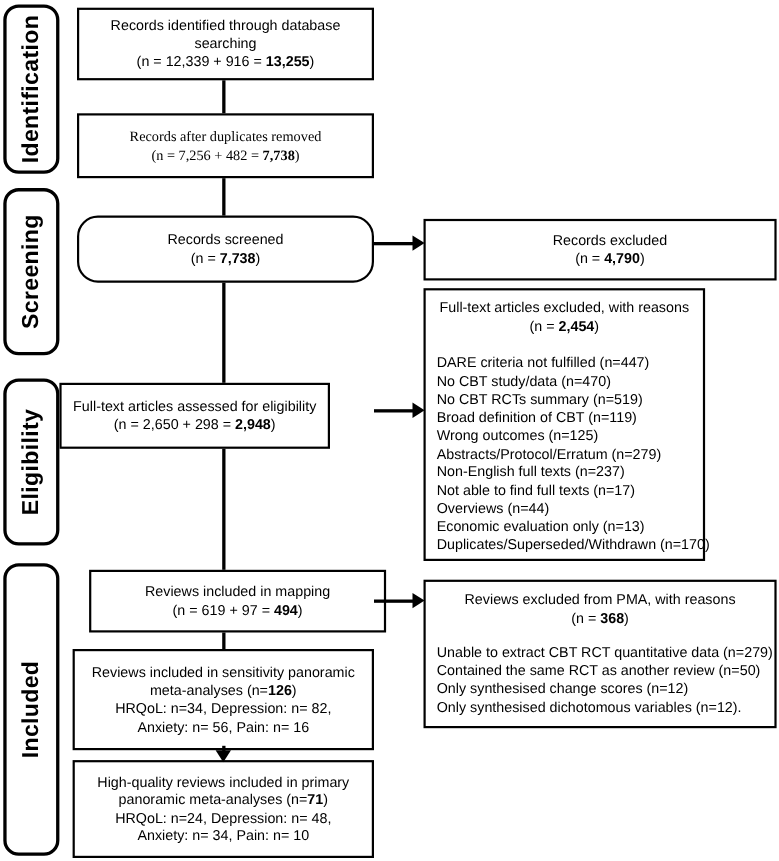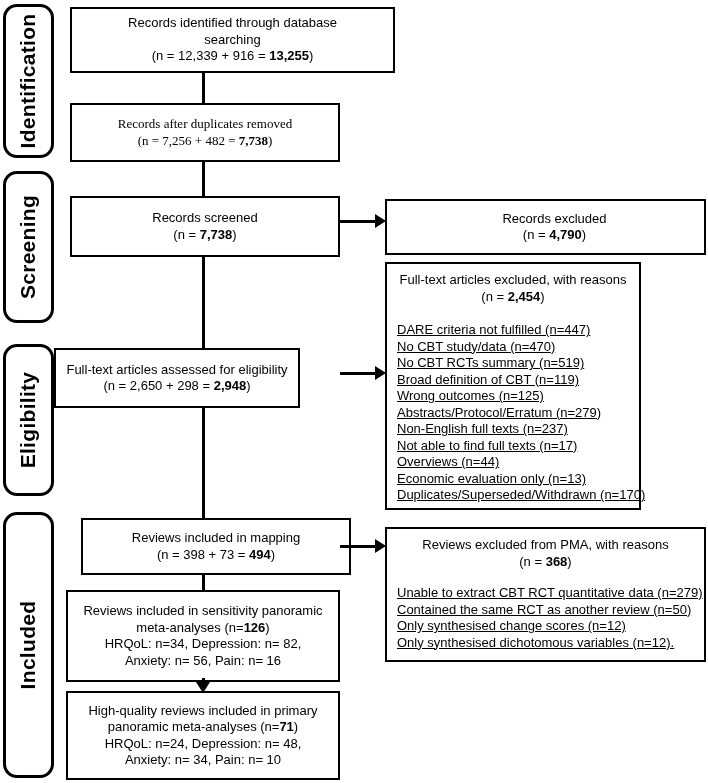--- a/index.html
+++ b/index.html
@@ -21,21 +21,21 @@
   .box {
     position:absolute; border:2px solid #000; background:#fff;
     box-sizing:border-box; font-size:13px; line-height:16.5px;
   }
   .flowbox {
     display:flex; flex-direction:column; align-items:center; justify-content:center;
     text-align:center; padding:2px 6px;
   }
   .rbox { text-align:center; padding-top:8px; }
   .reasons { text-align:left; padding-left:10px; padding-right:4px; margin-top:17px; }
-  .reasons .reason { white-space:nowrap;text-decoration:underline; }
+  .reasons .reason { white-space:nowrap; }
   b { font-weight:700; }
   
   .vline { position:absolute; left:202px; width:3px; background:#000; }
   .hline { position:absolute; height:3px; background:#000; }
   .tri-right {
     position:absolute; width:0; height:0;
     border-top:7px solid transparent; border-bottom:7px solid transparent;
     border-left:11px solid #000;
   }
   .tri-down {
@@ -55,44 +55,44 @@
   <div class="stage" style="top:171px; height:152px;">
     <span class="stage-text">Screening</span>
   </div>
   <div class="stage" style="top:344px; height:152px;">
     <span class="stage-text">Eligibility</span>
   </div>
   <div class="stage" style="top:512px; height:266px;">
     <span class="stage-text">Included</span>
   </div>
 
-  <div class="box flowbox" style="left:70px; top:7px; width:325px; height:66px;">
+  <div class="box flowbox" style="left:70px; top:7px; width:270px; height:66px;">
     <div>Records identified through database</div>
     <div>searching</div>
     <div><span>(n = 12,339 + 916 = </span><b>13,255</b><span>)</span></div>
   </div>
 
   <div class="box flowbox" style="left:70px; top:103px; width:270px; height:59px;font-family:Liberation Serif, serif;">
     <div>Records after duplicates removed</div>
     <div><span>(n = 7,256 + 482 = </span><b>7,738</b><span>)</span></div>
   </div>
 
-  <div class="box flowbox" style="left:70px; top:196px; width:270px; height:61px;">
+  <div class="box flowbox" style="left:70px; top:196px; width:270px; height:61px;border-radius:19px;">
     <div>Records screened</div>
     <div><span>(n = </span><b>7,738</b><span>)</span></div>
   </div>
 
   <div class="box flowbox" style="left:54px; top:348px; width:246px; height:60px;">
     <div>Full-text articles assessed for eligibility</div>
     <div><span>(n = 2,650 + 298 = </span><b>2,948</b><span>)</span></div>
   </div>
 
   <div class="box flowbox" style="left:81px; top:518px; width:270px; height:57px;">
     <div>Reviews included in mapping</div>
-    <div><span>(n = 398 + 73 = </span><b>494</b><span>)</span></div>
+    <div><span>(n = 619 + 97 = </span><b>494</b><span>)</span></div>
   </div>
 
   <div class="box flowbox" style="left:66px; top:590px; width:274px; height:92px;">
     <div>Reviews included in sensitivity panoramic</div>
     <div><span>meta-analyses (n=</span><b>126</b><span>)</span></div>
     <div>HRQoL: n=34, Depression: n= 82,</div>
     <div>Anxiety: n= 56, Pain: n= 16</div>
   </div>
 
   <div class="box flowbox" style="left:66px; top:691px; width:274px; height:89px;">

